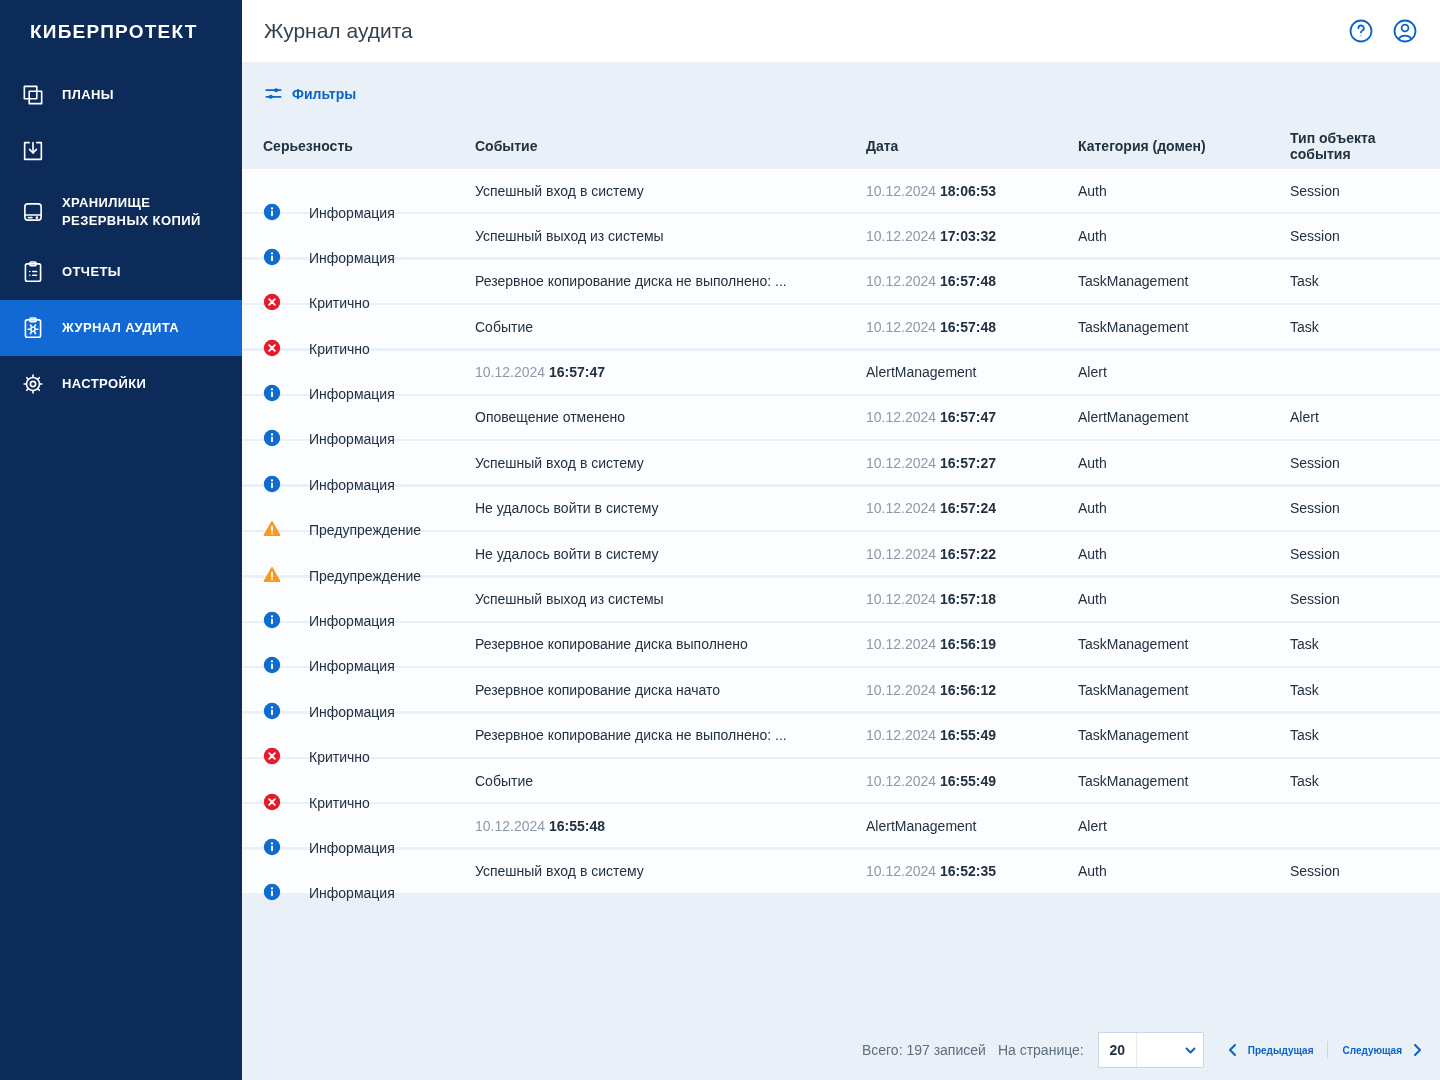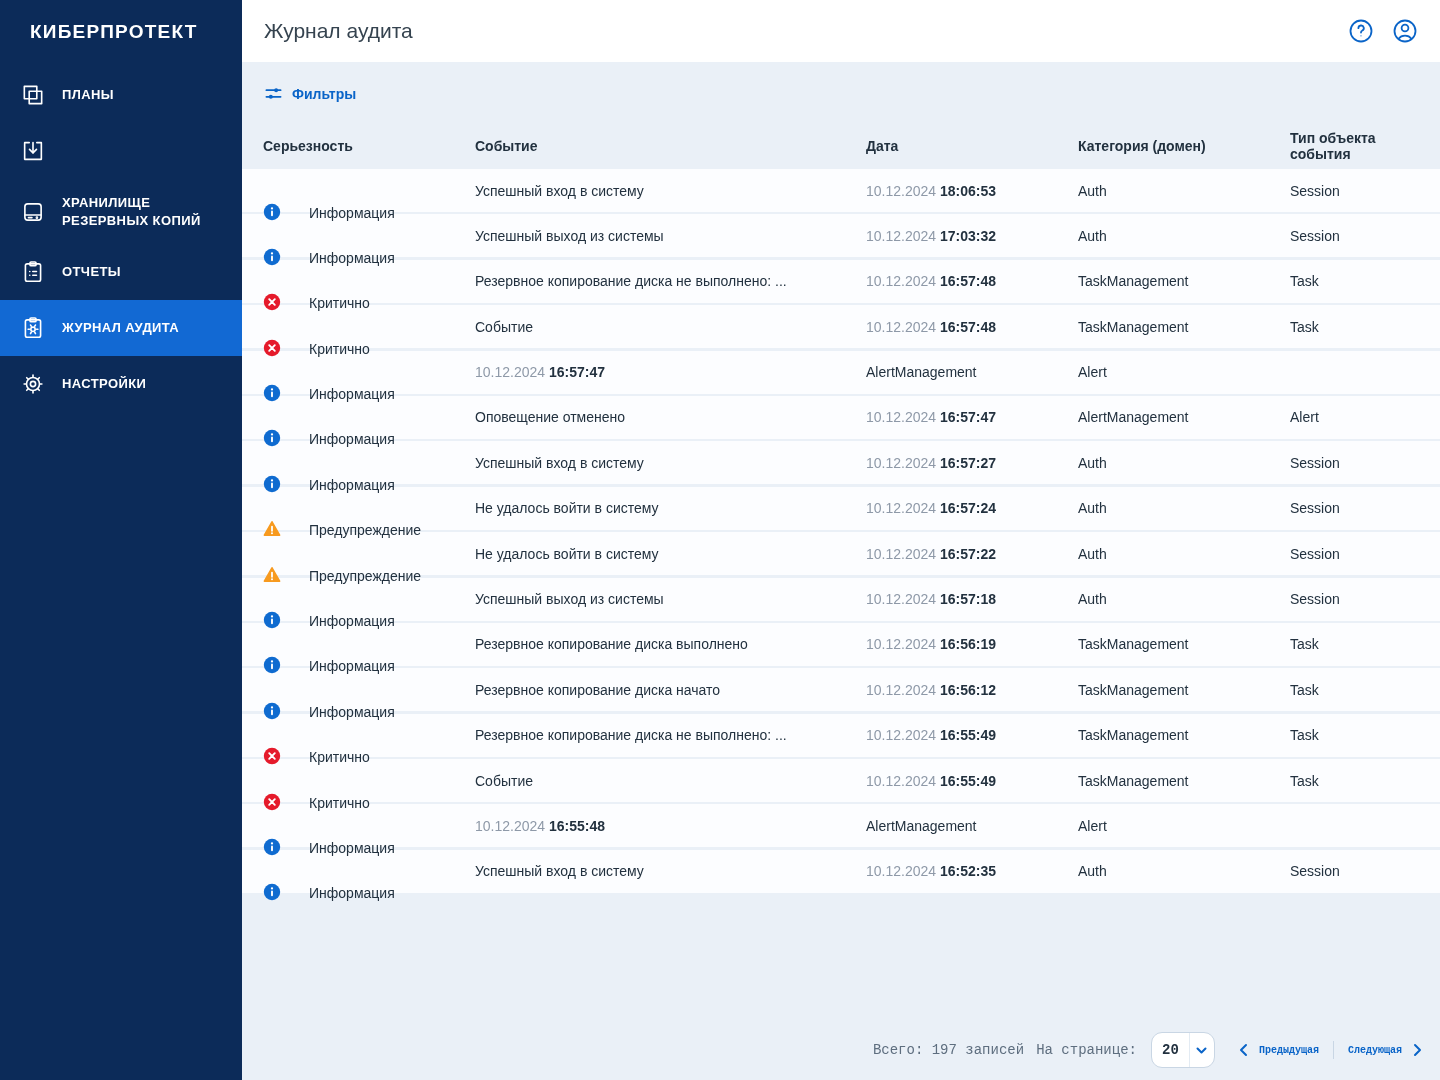--- a/index.html
+++ b/index.html
@@ -103,26 +103,25 @@
   .date-muted{color:var(--text-muted);}
   .date-time{font-weight:700;}
   
   .pagination{
     margin-top:auto;
     height:50px;flex-shrink:0;
     display:flex;align-items:center;justify-content:flex-end;
     padding:0 16px 10px 0;
     font-size:14px;color:var(--pagination-text);
     gap:12px;
-    font-family:Liberation Mono, monospace;
   }
   .per-page-select{
     display:flex;align-items:center;
-    background:#fff;border:1px solid var(--border-light);border-radius:11px;
-    height:36px;cursor:pointer;margin-left:2px;
+    background:#fff;border:1px solid var(--border-light);border-radius:1px;
+    height:36px;cursor:pointer;margin-left:2px;gap:42px;
   }
   .per-page-value{
     width:38px;text-align:center;font-weight:700;color:var(--text-dark);
     border-right:1px solid #e3ebf3;line-height:34px;
   }
   .per-page-chevron{width:24px;display:flex;justify-content:center;}
   .pager-link{
     display:flex;align-items:center;gap:8px;
     color:var(--accent);font-weight:700;cursor:pointer;
     background:none;border:none;font-size:10px;font-family:inherit;

